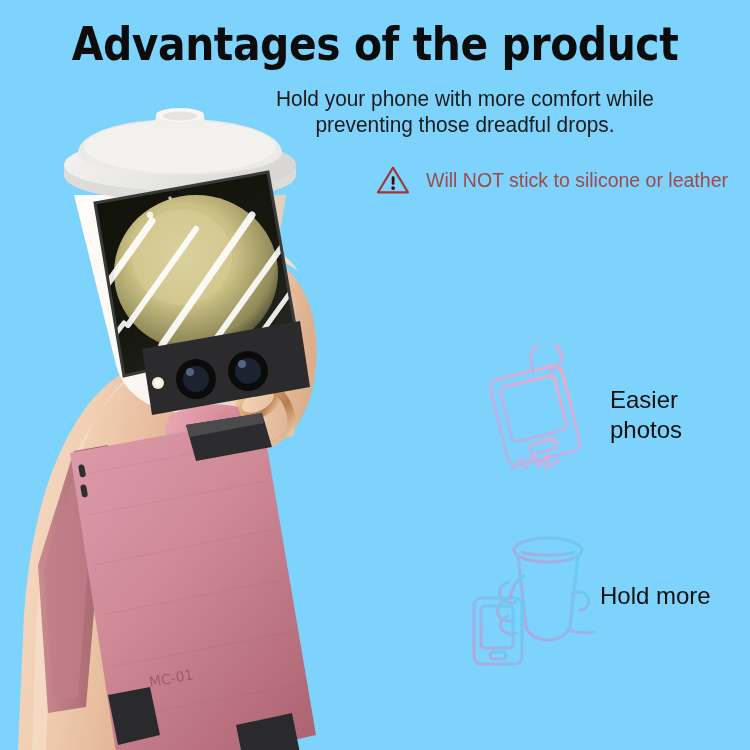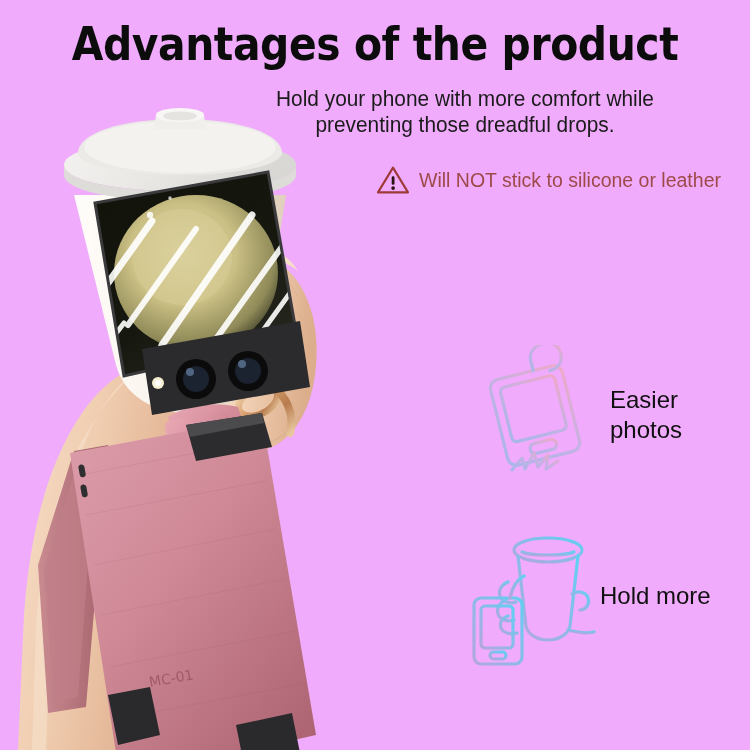--- a/index.html
+++ b/index.html
@@ -8,21 +8,21 @@
     padding: 0;
     background: #ffffff;
   }
   body {
     font-family: "Liberation Sans", sans-serif;
   }
   #page {
     position: relative;
     width: 750px;
     height: 750px;
-    background: #f0abfc;
+    background: #7dd3fc;
     overflow: hidden;
   }
 
   
   .headline {
     position: absolute;
     left: 0;
     top: 16px;
     width: 750px;
     text-align: center;
@@ -50,21 +50,21 @@
   }
   .subhead span { display: block; }
 
   
   .warn-row {
     position: absolute;
     left: 376px;
     top: 165px;
     display: flex;
     align-items: center;
-    gap: 9px;
+    gap: 16px;
   }
   .warn-icon { display: block; width: 34px; height: 30px; }
   .warn-text {
     font-size: 19.5px;
     line-height: 22px;
     color: #9d4a48;
     white-space: nowrap;
   }
 
   

